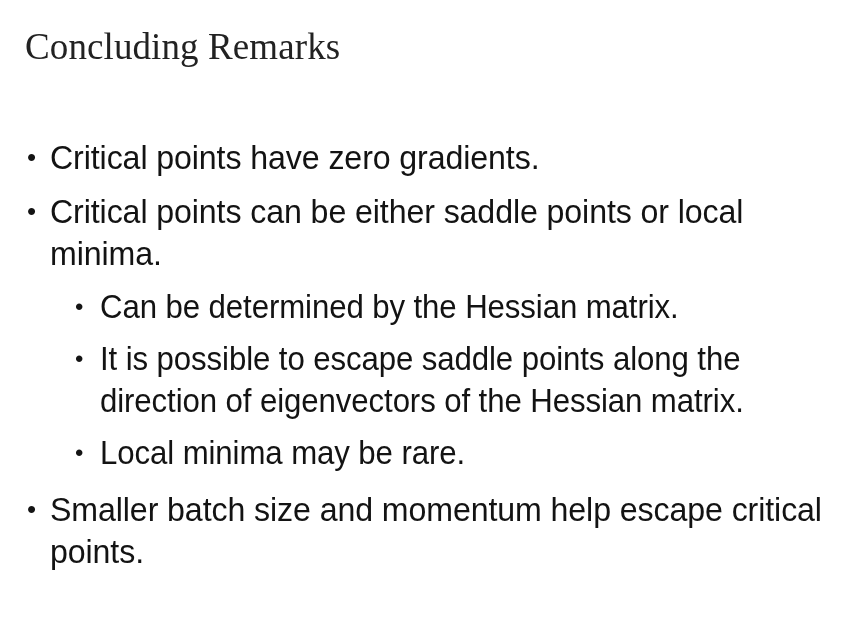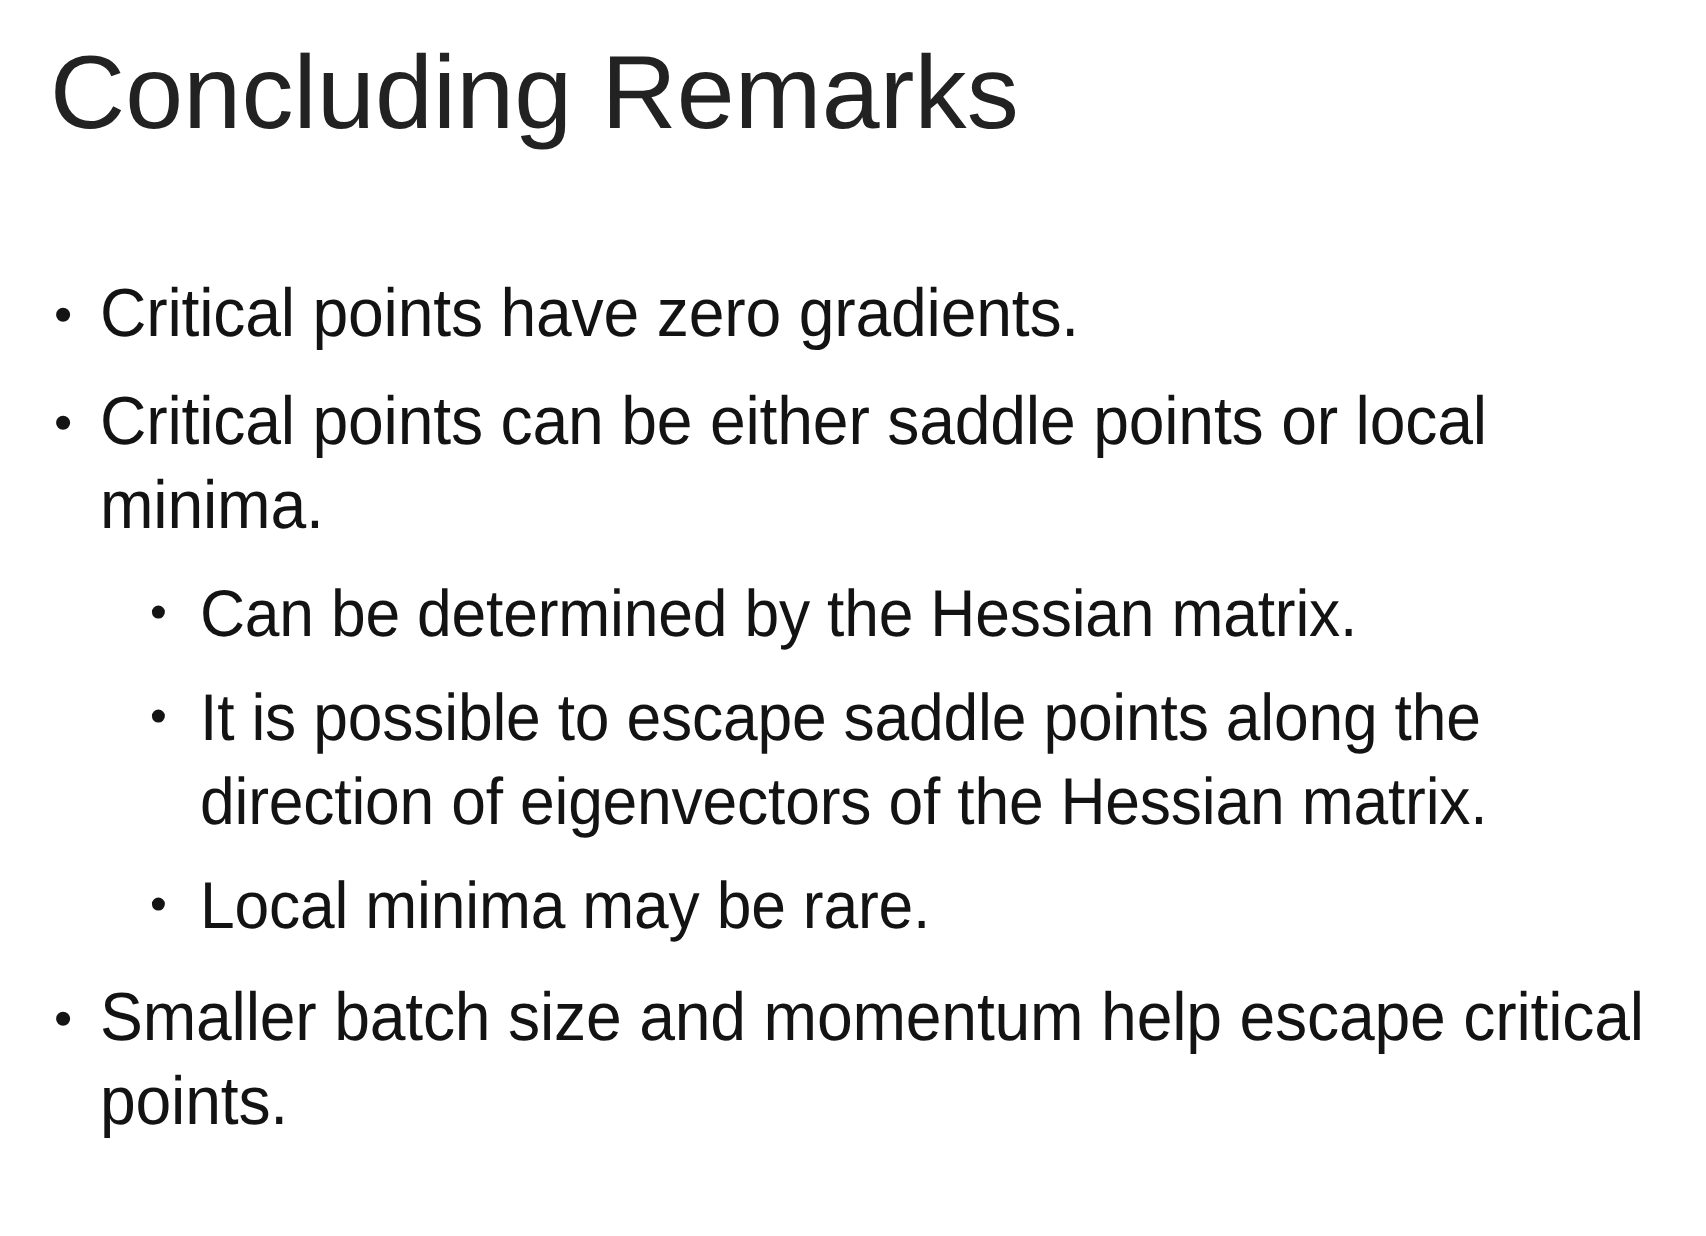--- a/index.html
+++ b/index.html
@@ -22,23 +22,23 @@
     background: #ffffff;
     box-sizing: border-box;
   }
 
   
   .slide-title {
     position: absolute;
     left: 25px;
     top: 16px;
     width: 800px;
-    font-family: Liberation Sans, sans-serif;
+    font-family: Liberation Serif, serif;
     font-weight: 300;
-    font-size: 52px;
+    font-size: 37px;
     line-height: 62px;
     letter-spacing: 0.1px;
     color: #222222;
     white-space: nowrap;
   }
 
   
   .body-area {
     position: absolute;
     left: 0;

